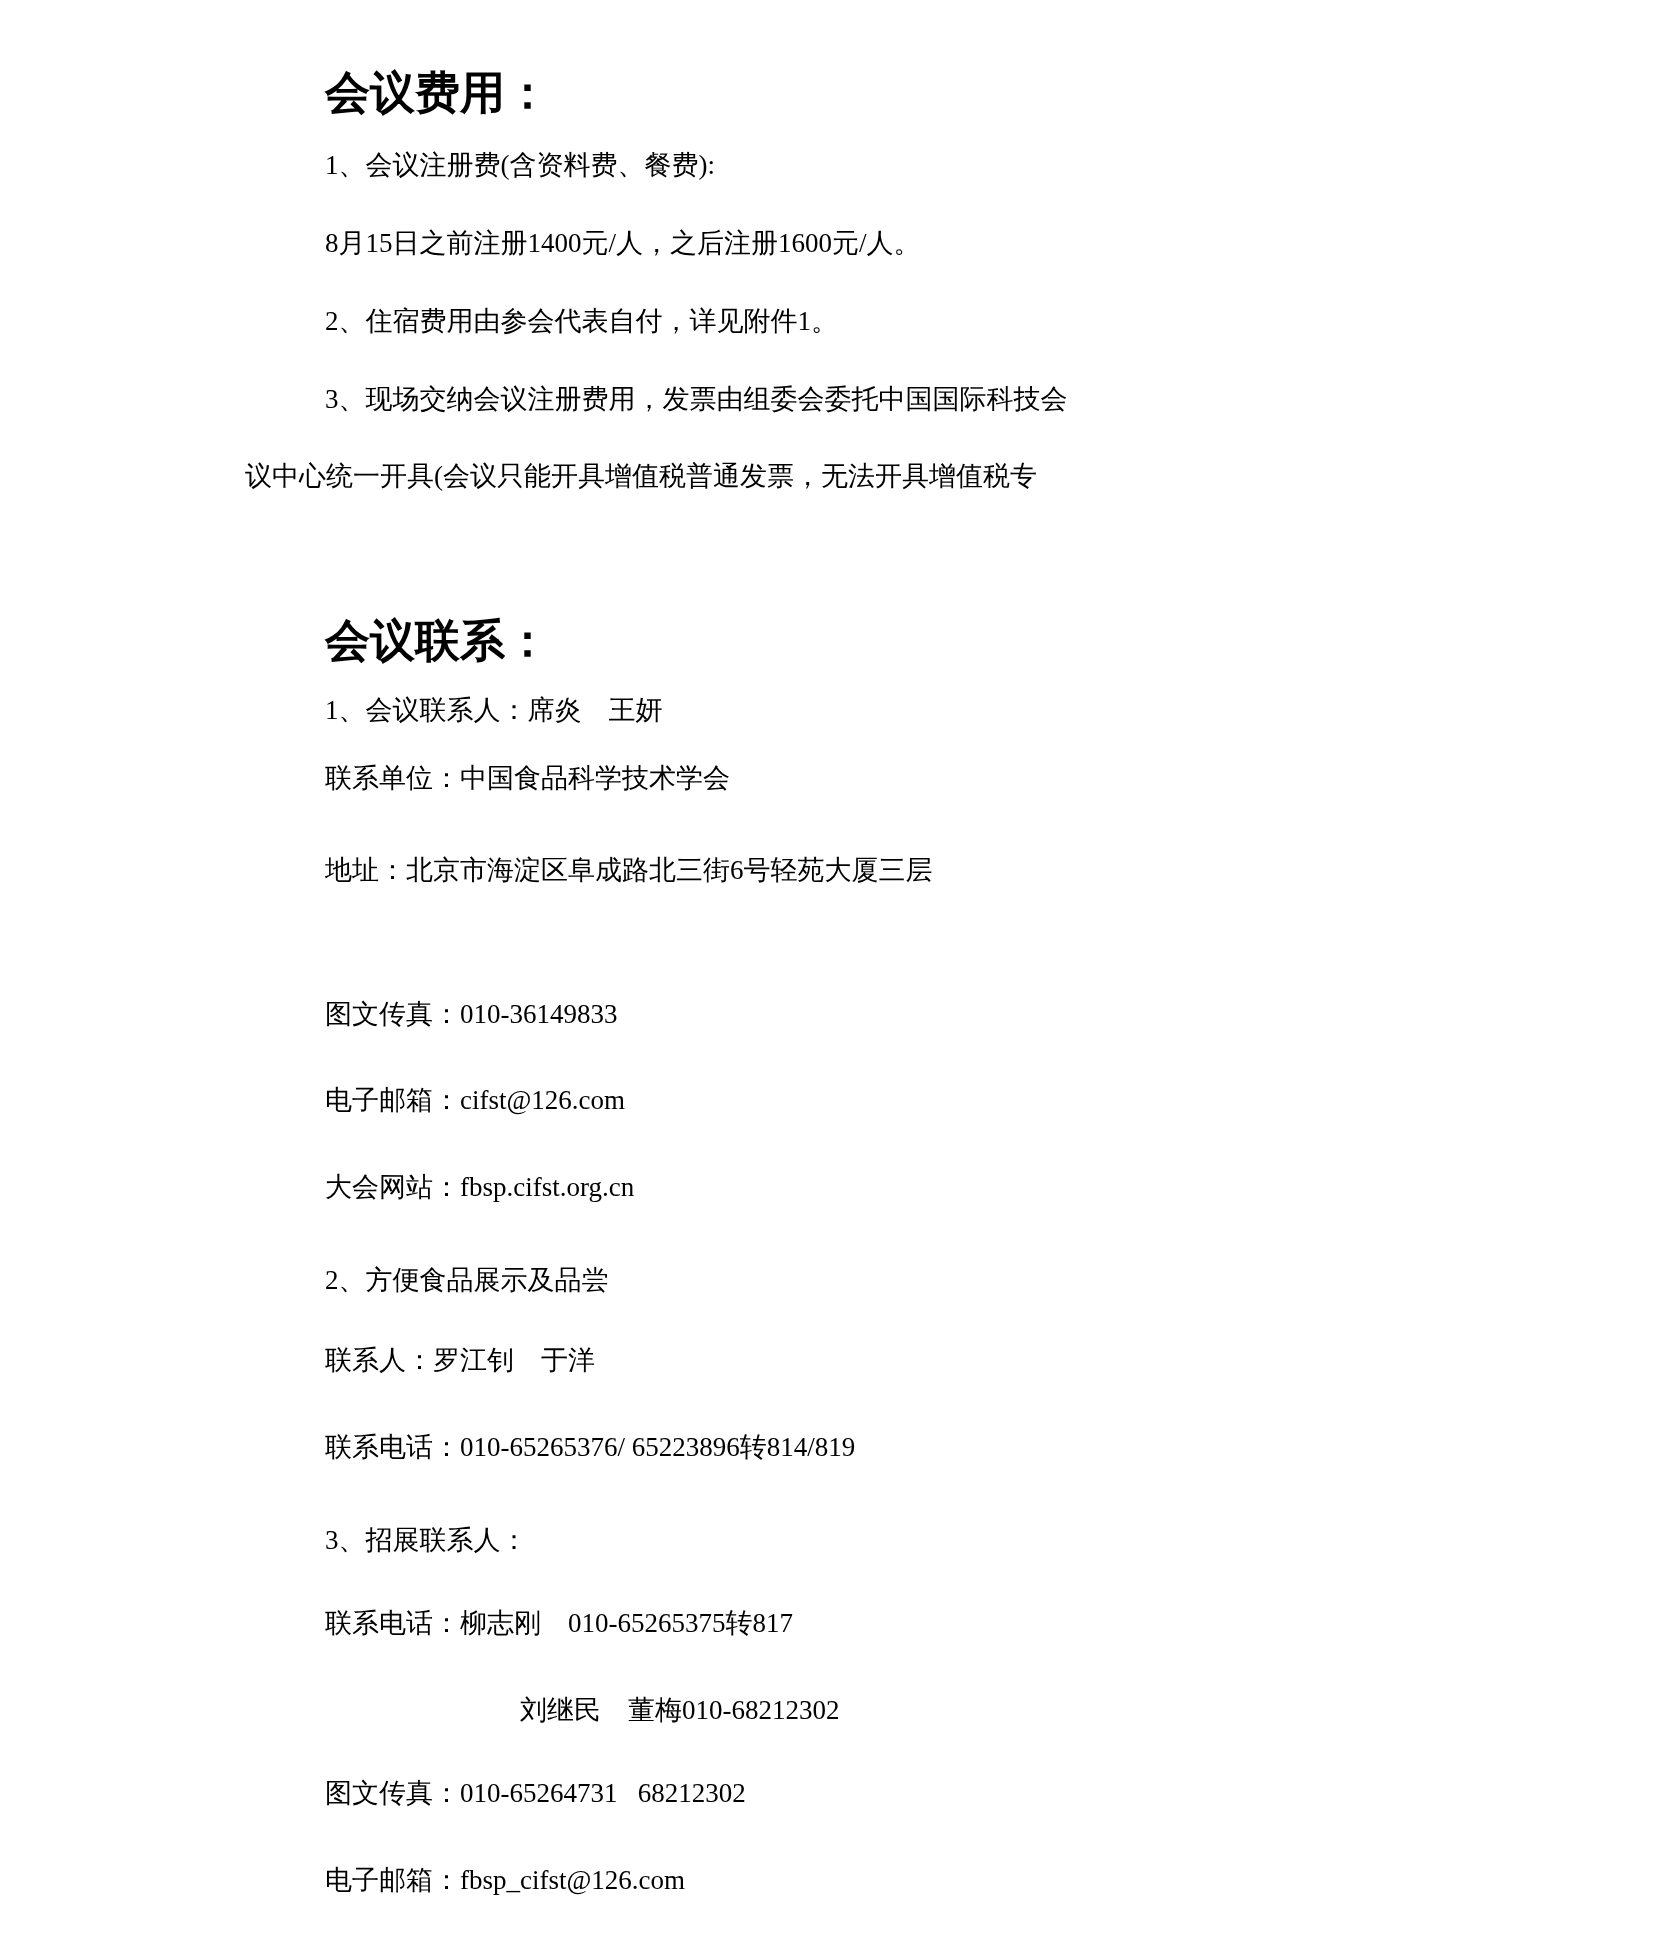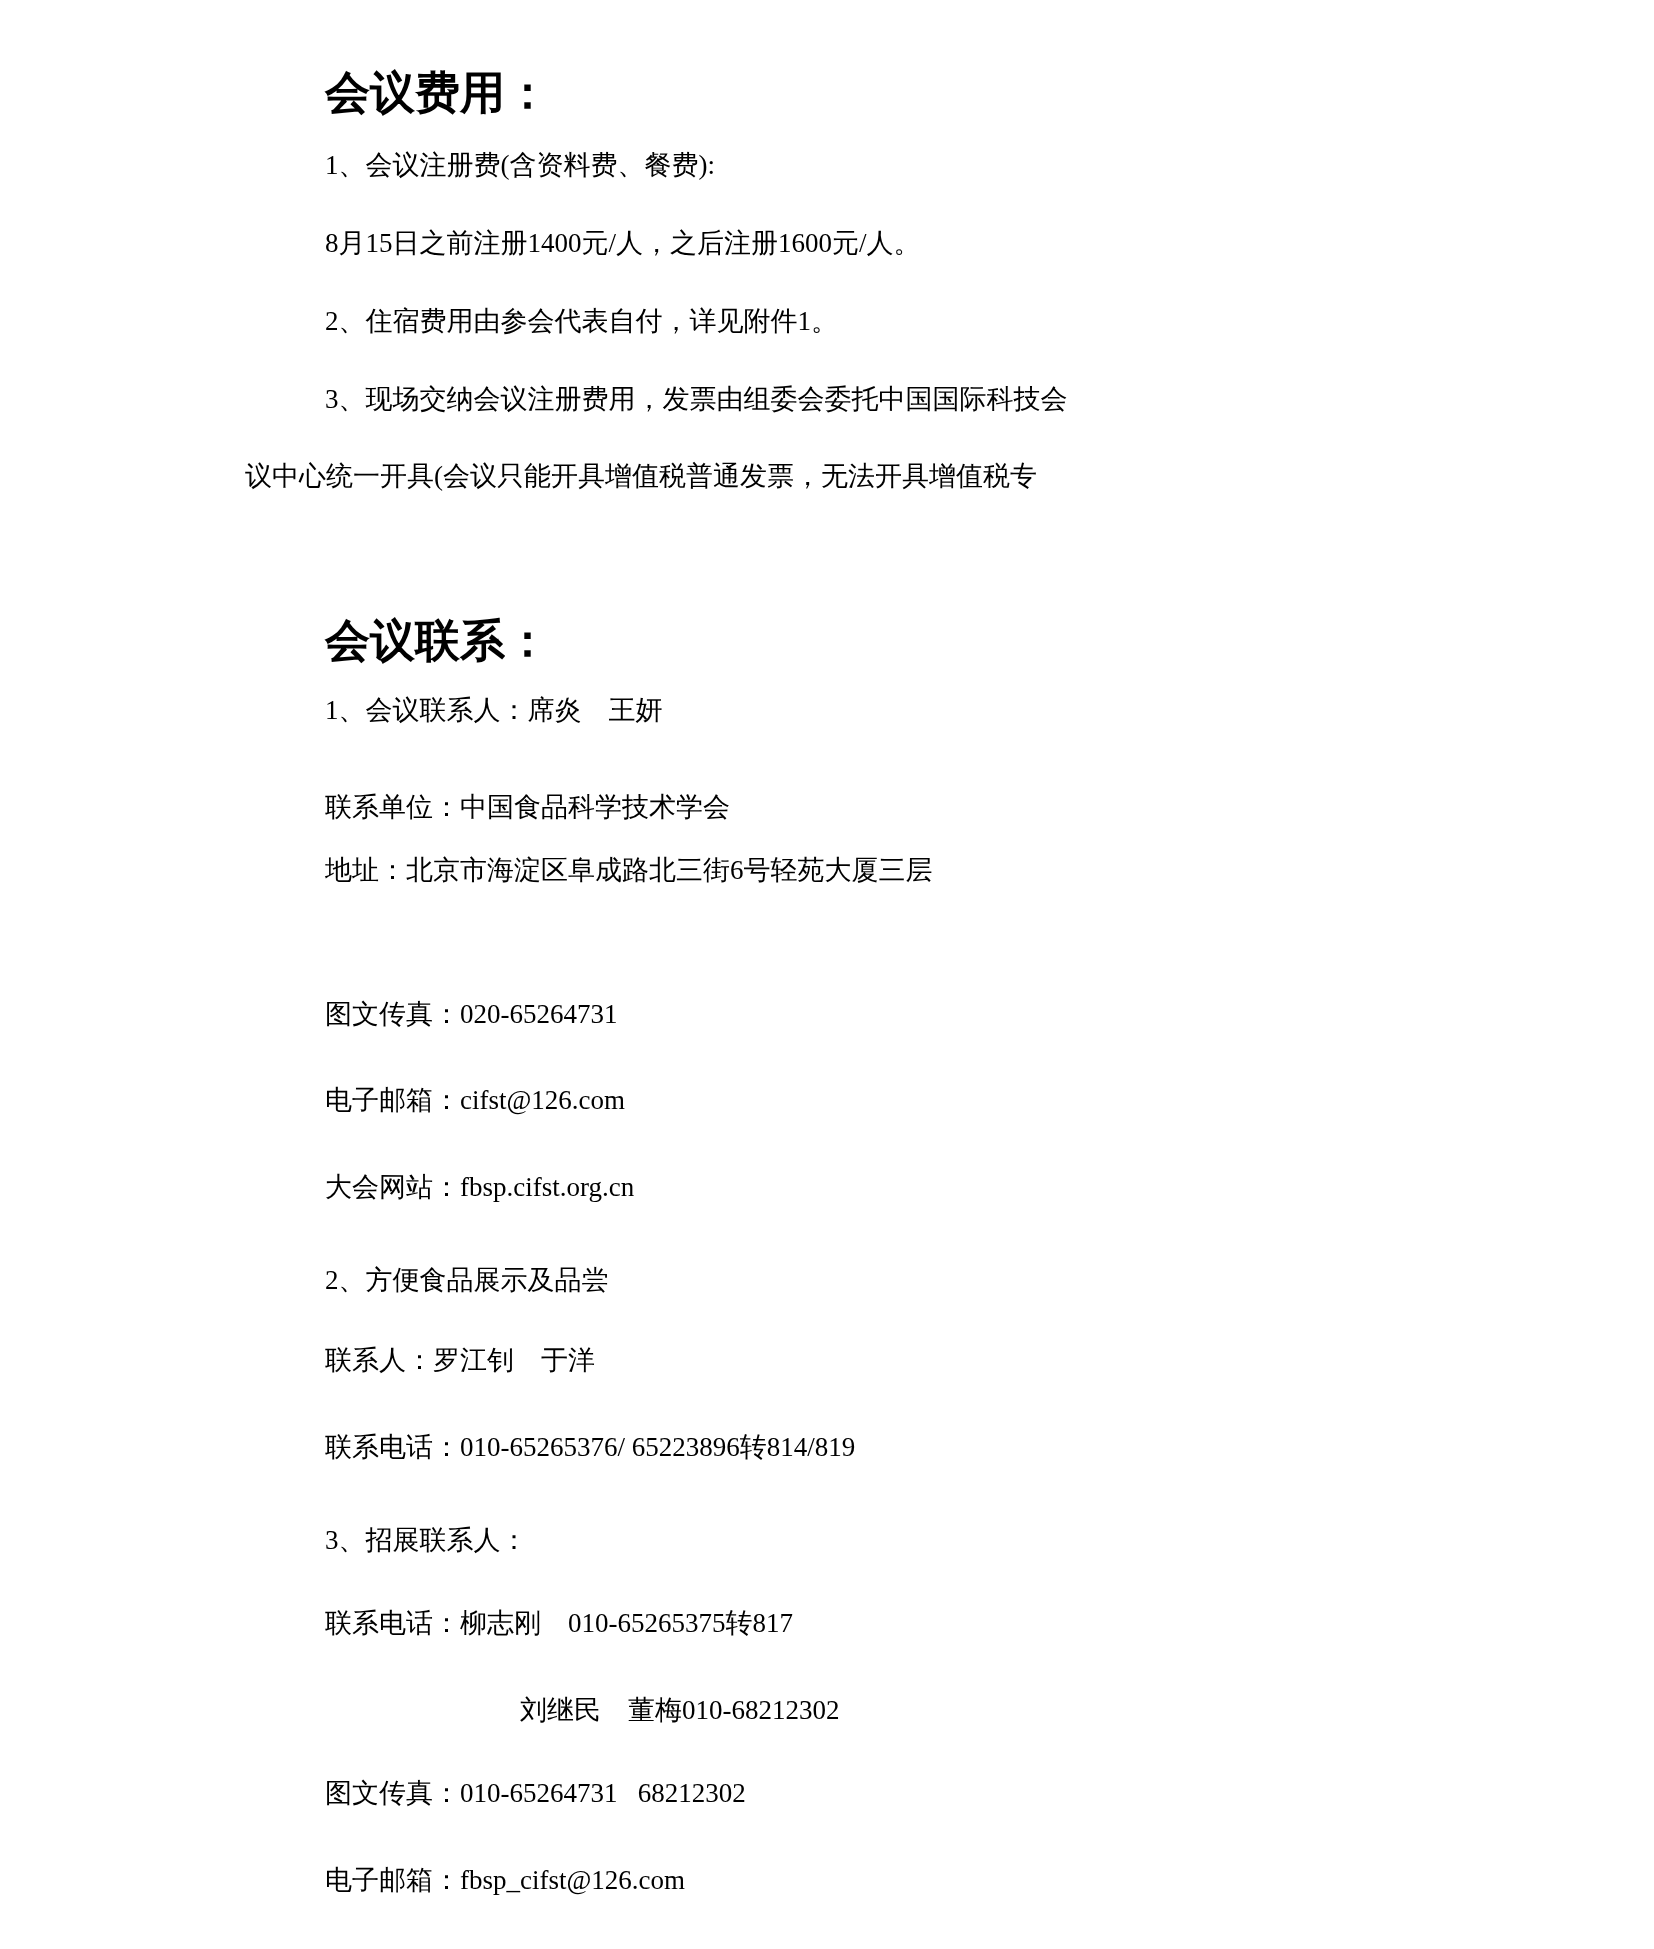--- a/index.html
+++ b/index.html
@@ -38,23 +38,23 @@
 
   <div class="ln hd" style="top:68px">会议费用：</div>
   <div class="ln" style="top:150px">1、会议注册费(含资料费、餐费):</div>
   <div class="ln" style="top:228px">8月15日之前注册1400元/人，之后注册1600元/人。</div>
   <div class="ln" style="top:306px">2、住宿费用由参会代表自付，详见附件1。</div>
   <div class="ln" style="top:384px">3、现场交纳会议注册费用，发票由组委会委托中国国际科技会</div>
   <div class="ln flush" style="top:461px">议中心统一开具(会议只能开具增值税普通发票，无法开具增值税专</div>
 
   <div class="ln hd" style="top:616px">会议联系：</div>
   <div class="ln" style="top:695px">1、会议联系人：席炎　王妍</div>
-  <div class="ln" style="top:792px">联系单位：中国食品科学技术学会</div>
+  <div class="ln" style="top:763px">联系单位：中国食品科学技术学会</div>
   <div class="ln" style="top:855px">地址：北京市海淀区阜成路北三街6号轻苑大厦三层</div>
-  <div class="ln" style="top:999px">图文传真：020-65264731</div>
+  <div class="ln" style="top:999px">图文传真：010-36149833</div>
   <div class="ln" style="top:1085px">电子邮箱：cifst@126.com</div>
   <div class="ln" style="top:1172px">大会网站：fbsp.cifst.org.cn</div>
 
   <div class="ln" style="top:1265px">2、方便食品展示及品尝</div>
   <div class="ln" style="top:1345px">联系人：罗江钊　于洋</div>
   <div class="ln" style="top:1432px">联系电话：010-65265376/ 65223896转814/819</div>
 
   <div class="ln" style="top:1525px">3、招展联系人：</div>
   <div class="ln" style="top:1608px">联系电话：柳志刚　010-65265375转817</div>
   <div class="ln deep" style="top:1695px">刘继民　董梅010-68212302</div>

